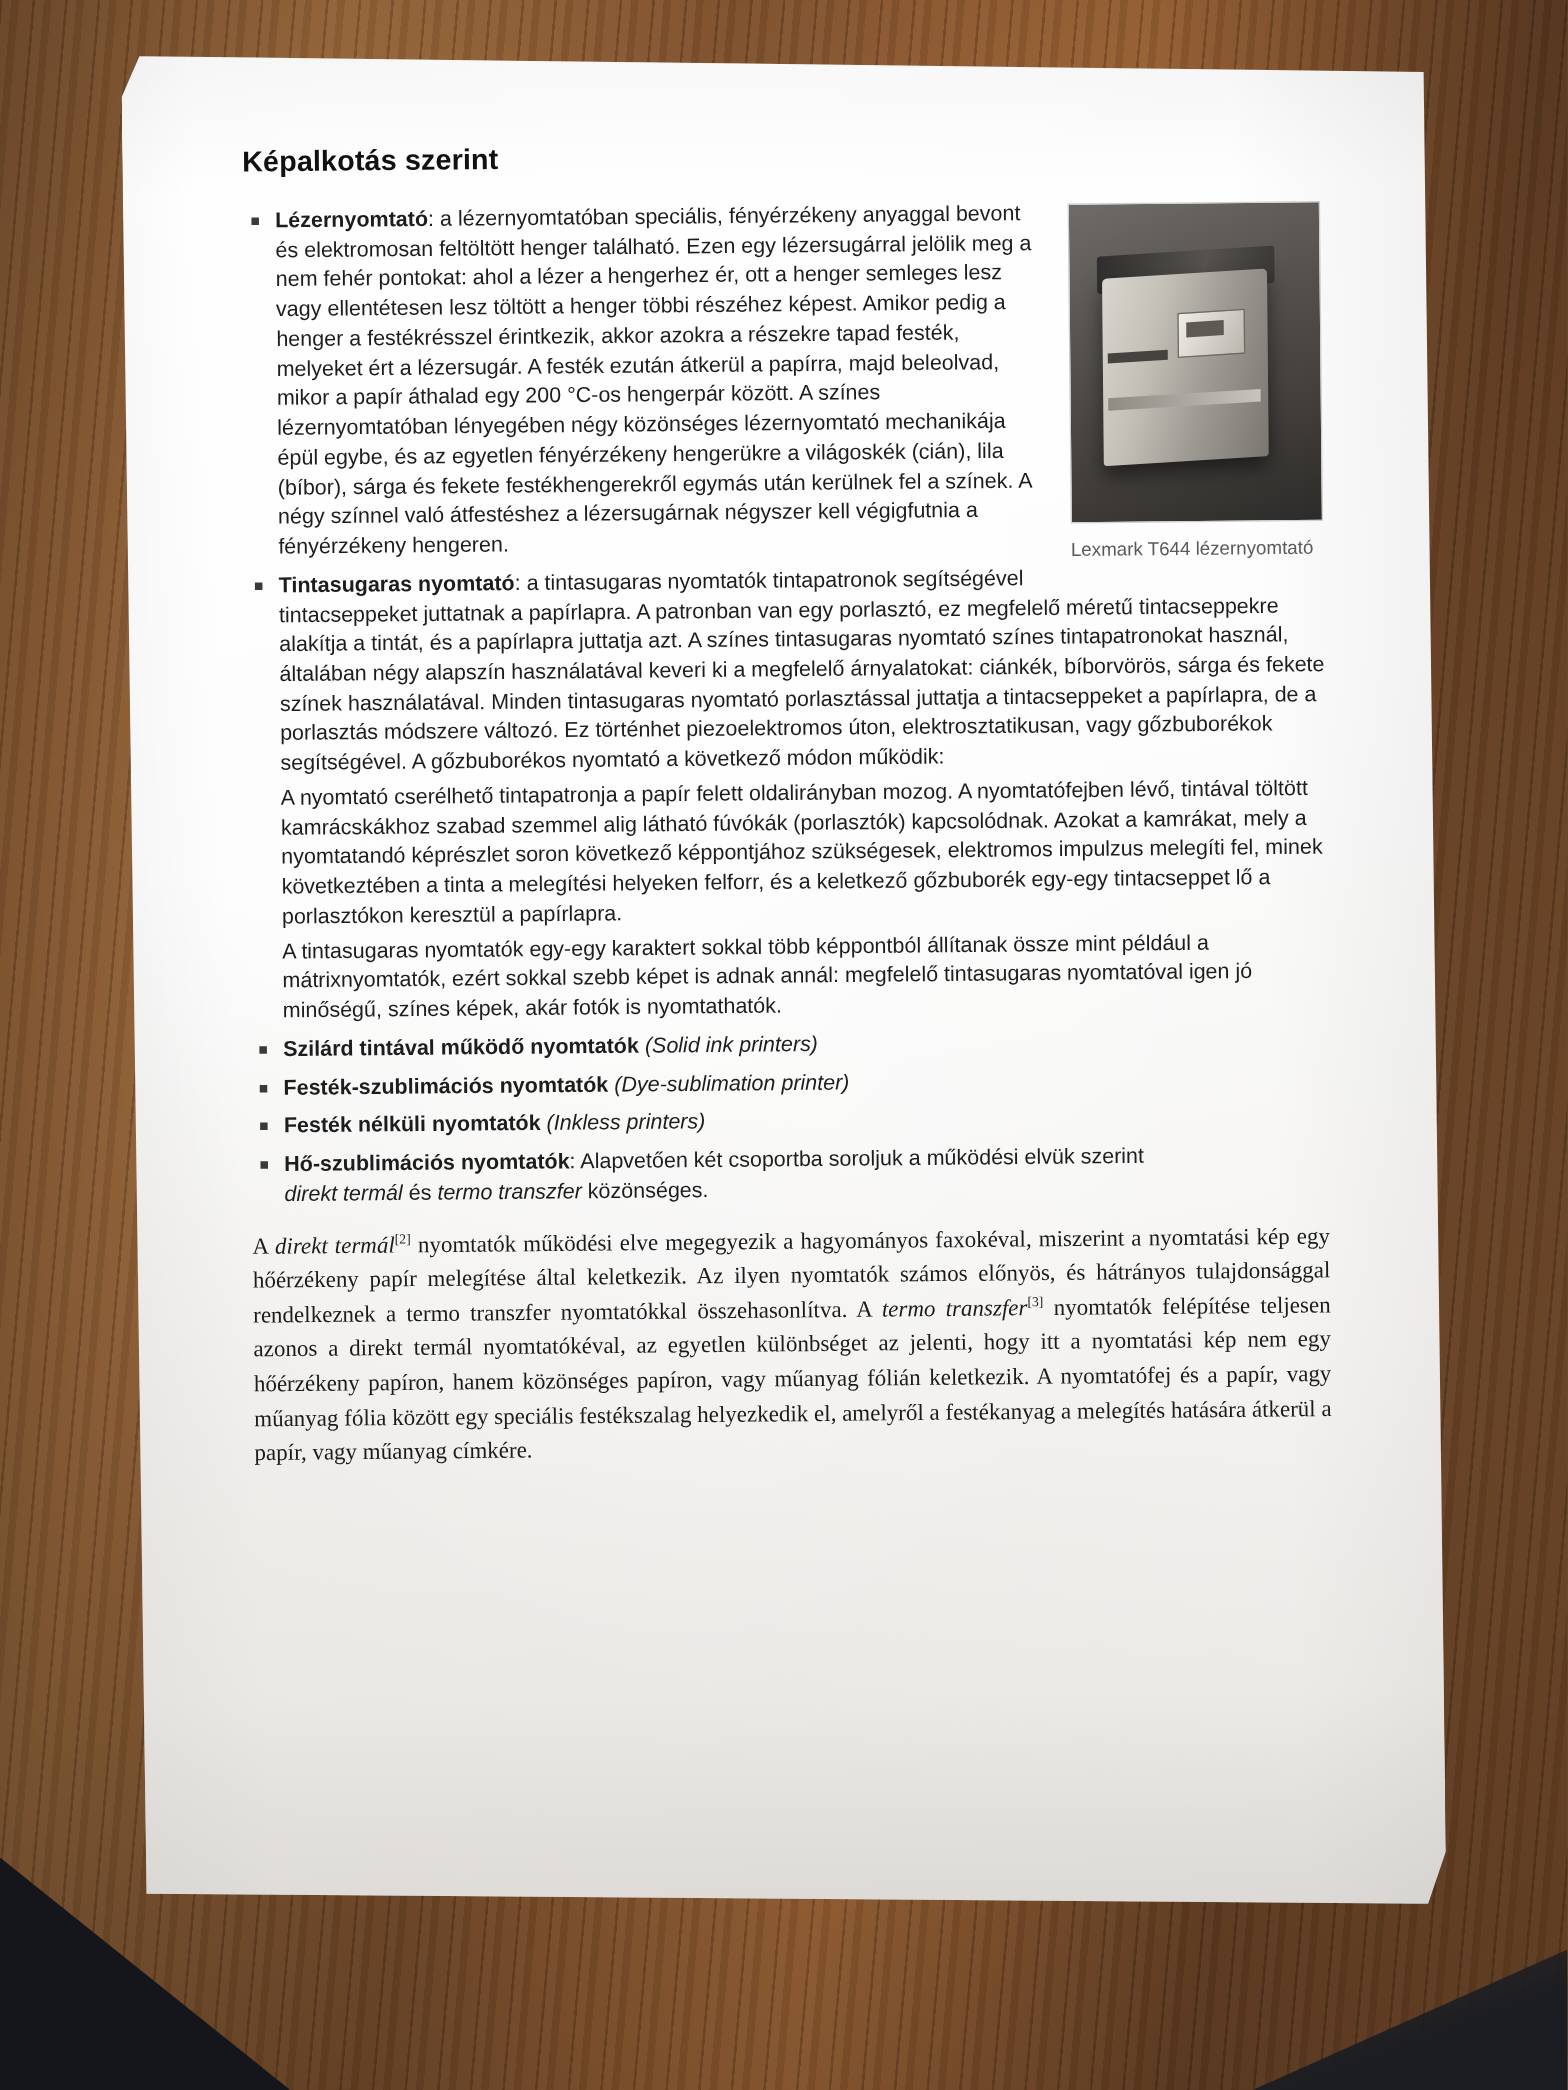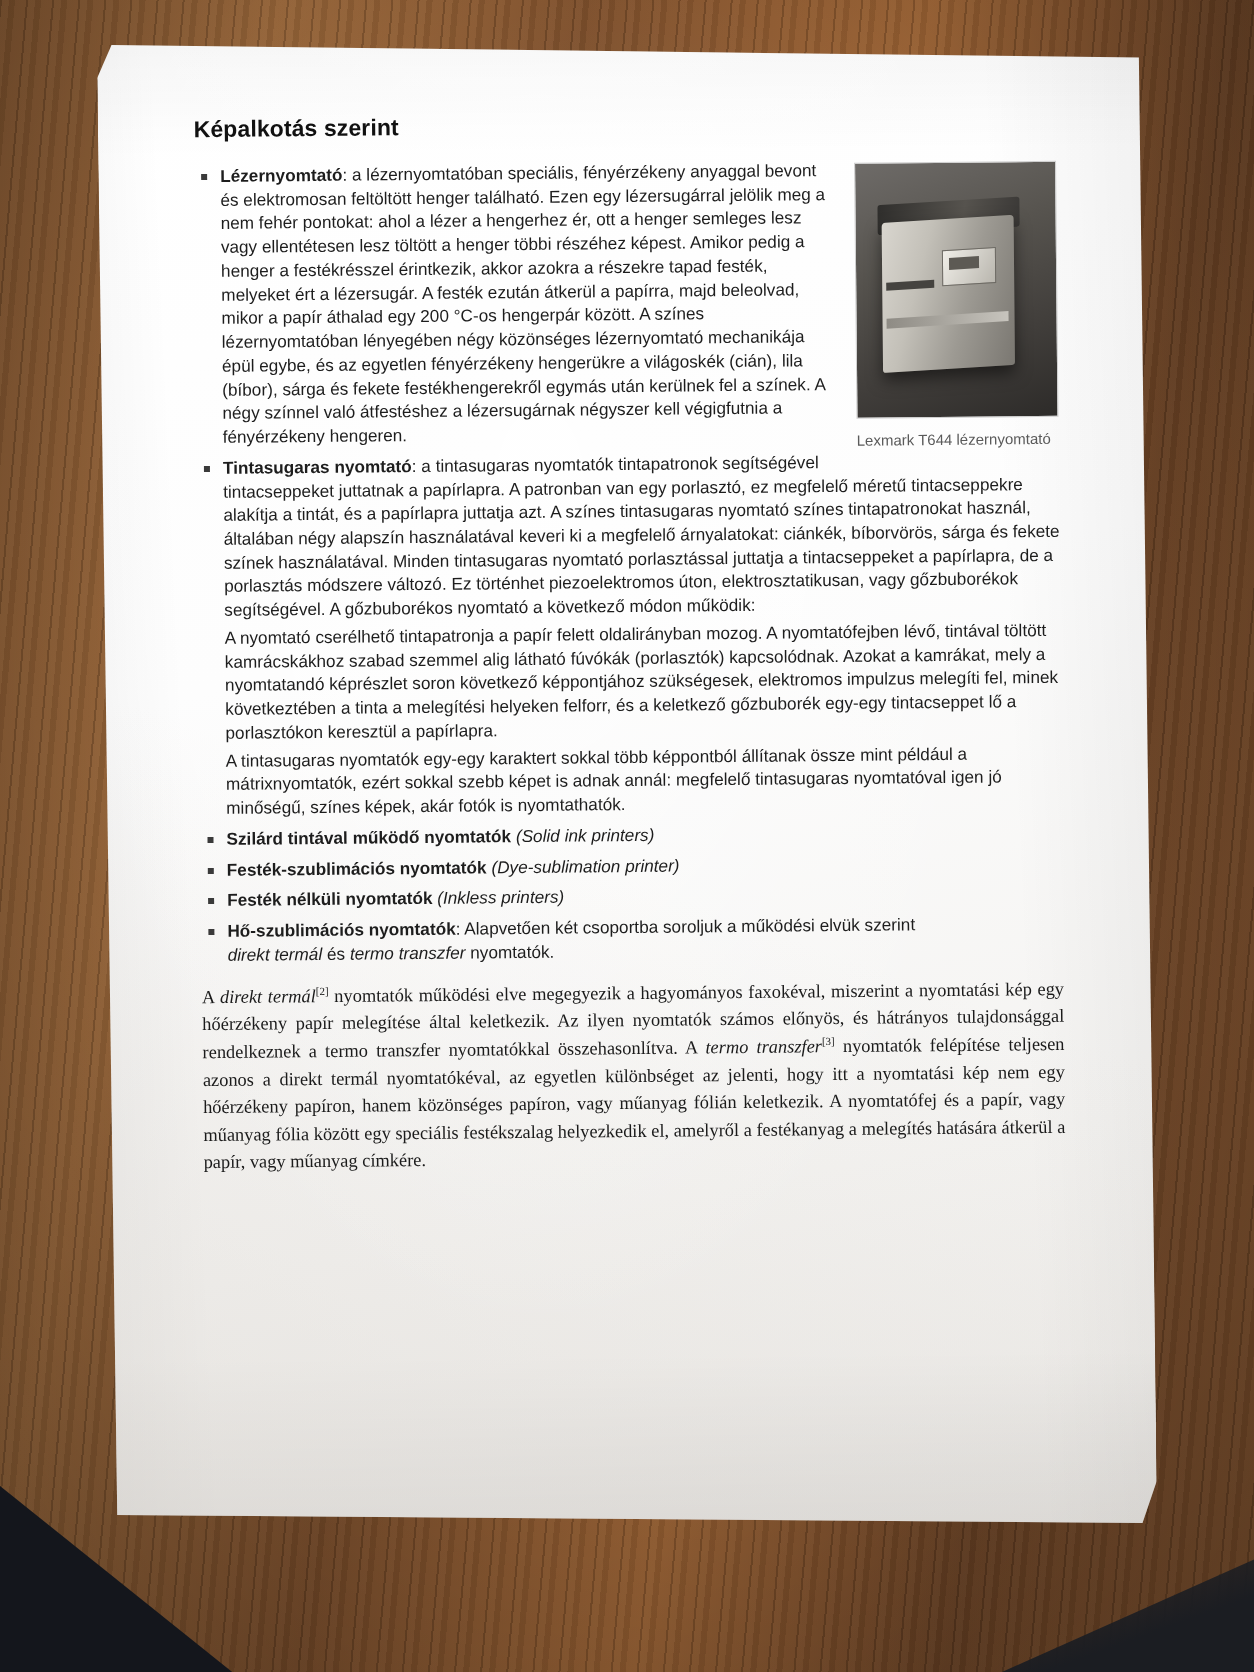--- a/index.html
+++ b/index.html
@@ -266,21 +266,21 @@
       </li>
 
       <li>
         <span class="term">Festék nélküli nyomtatók</span>
         <span class="it">(Inkless printers)</span>
       </li>
 
       <li>
         <span class="term">Hő-szublimációs nyomtatók</span><span>: Alapvetően két csoportba soroljuk a működési elvük szerint</span>
         <div>
-          <span class="it">direkt termál</span><span> és </span><span class="it">termo transzfer</span><span> nyomtatók.</span>
+          <span class="it">direkt termál</span><span> és </span><span class="it">termo transzfer</span><span> közönséges.</span>
         </div>
       </li>
 
     </ul>
 
     <div class="body-text">
       <p><span>A </span><span class="it">direkt termál</span><sup>[2]</sup><span> nyomtatók működési elve megegyezik a hagyományos faxokéval, miszerint a nyomtatási kép egy hőérzékeny papír melegítése által keletkezik. Az ilyen nyomtatók számos előnyös, és hátrányos tulajdonsággal rendelkeznek a termo transzfer nyomtatókkal összehasonlítva. A </span><span class="it">termo transzfer</span><sup>[3]</sup><span> nyomtatók felépítése teljesen azonos a direkt termál nyomtatókéval, az egyetlen különbséget az jelenti, hogy itt a nyomtatási kép nem egy hőérzékeny papíron, hanem közönséges papíron, vagy műanyag fólián keletkezik. A nyomtatófej és a papír, vagy műanyag fólia között egy speciális festékszalag helyezkedik el, amelyről a festékanyag a melegítés hatására átkerül a papír, vagy műanyag címkére.</span></p>
     </div>
 
   </div>

